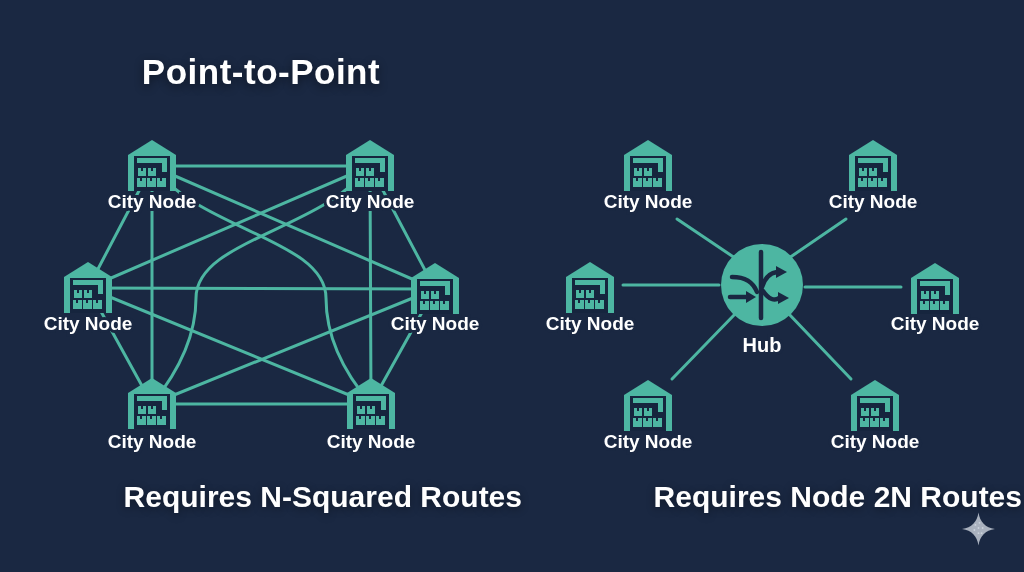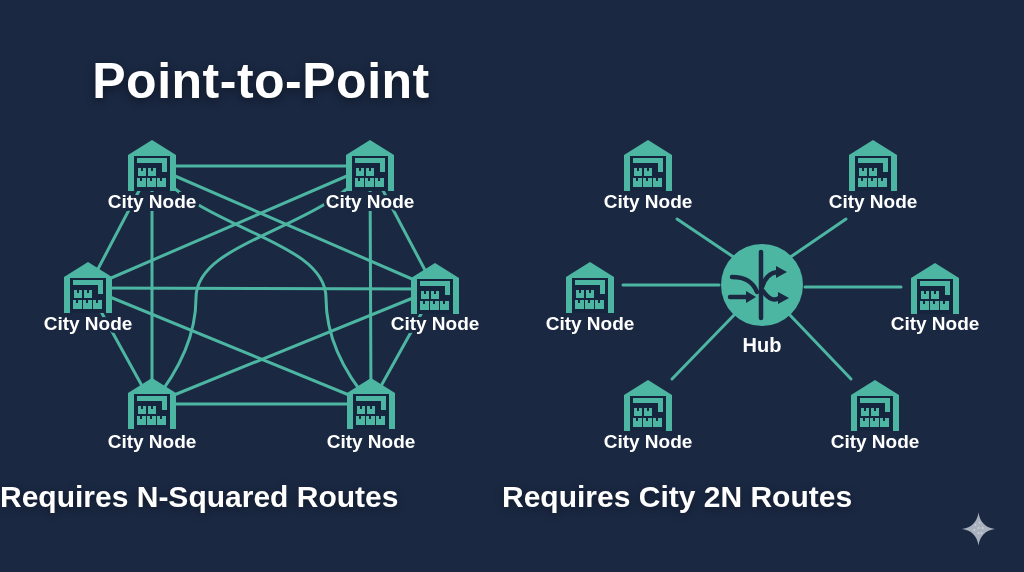--- a/index.html
+++ b/index.html
@@ -5,30 +5,30 @@
   html,body{margin:0;padding:0;background:#10182a;}
   .slide{
     position:relative;
     width:1024px;height:572px;
     background:#1A2842;
     overflow:hidden;
     font-family:"Liberation Sans", sans-serif;
   }
   .panel-title{
     position:absolute;top:52px;
-    color:#FFFFFF;font-size:50px;font-weight:800;
+    color:#FFFFFF;font-size:35px;font-weight:800;
     text-align:center;letter-spacing:.5px;
     text-shadow:0 3px 10px rgba(0,0,0,.45);
   }
   .panel-title.left{left:0;width:522px;}
   .panel-title.right{left:502px;width:520px;}
   .panel-caption{
     position:absolute;top:480px;
     color:#FFFFFF;font-size:30px;font-weight:700;
-    text-align:left;
+    text-align:right;
     text-shadow:0 2px 8px rgba(0,0,0,.4);
   }
   .panel-caption.left{left:0;width:522px;}
   .panel-caption.right{left:502px;width:520px;}
   .diagram-layer{position:absolute;left:0;top:0;}
   .node-label{
     font-family:"Liberation Sans", sans-serif;
     font-size:19px;font-weight:700;
     fill:#FFFFFF;stroke:#1A2842;stroke-width:6px;
     paint-order:stroke;text-anchor:middle;
@@ -137,21 +137,21 @@
         <path class="hub-glyph" d="M762 287 C765 277 770 273 777 272"></path>
         <polygon points="776,266 776,278 787,272" fill="#1A2842"></polygon>
         <path class="hub-glyph" d="M763 291 C769 300 775 301 779 298"></path>
         <polygon points="778,292 778,304 789,298" fill="#1A2842"></polygon>
       </g>
       <text class="hub-label" x="762" y="352">Hub</text>
     </g>
   </svg>
 
   <div class="panel-caption left">Requires N-Squared Routes</div>
-  <div class="panel-caption right">Requires City 2N Routes</div>
+  <div class="panel-caption right">Requires Node 2N Routes</div>
 
   <svg class="sparkle" width="33" height="34" viewBox="0 0 32 32">
     <path d="M16 0 C17.5 9.5 22.5 14.5 32 16 C22.5 17.5 17.5 22.5 16 32 C14.5 22.5 9.5 17.5 0 16 C9.5 14.5 14.5 9.5 16 0 Z" fill="#A9B1BE"></path>
     <g fill="#CBD2DB">
       <circle cx="13" cy="12" r="0.9"></circle>
         <circle cx="17" cy="10" r="0.9"></circle>
       <circle cx="20" cy="15" r="0.9"></circle>
         <circle cx="12" cy="17" r="0.9"></circle>
       <circle cx="16" cy="20" r="0.9"></circle>
         <circle cx="16" cy="15" r="0.9"></circle>

